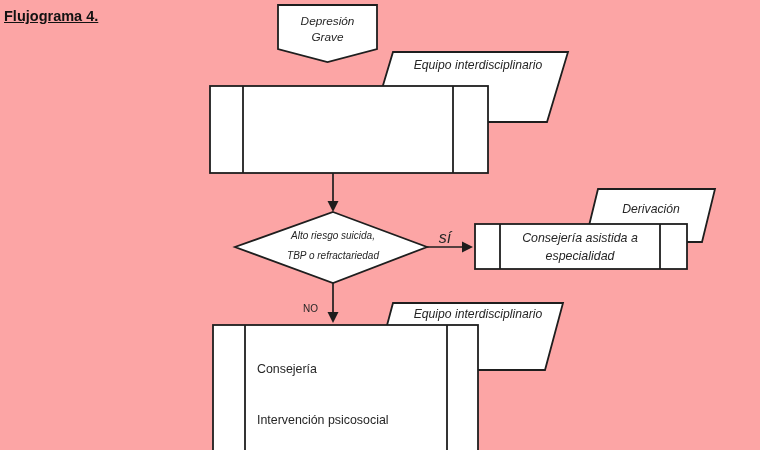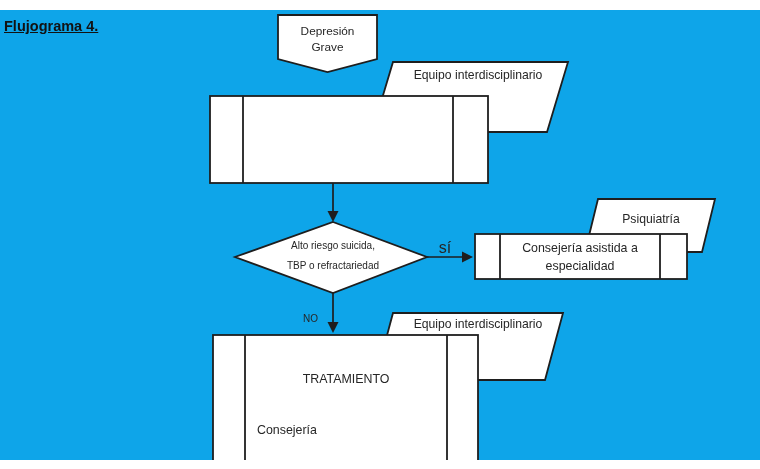--- a/index.html
+++ b/index.html
@@ -1,20 +1,20 @@
 <!DOCTYPE html>
 <html><head>
 <meta charset="utf-8">
 <style>
   html,body{margin:0;padding:0;background:#ffffff;}
-  .page{position:relative;width:760px;height:450px;background:#0ea5e9;overflow:hidden;
-        font-family:"Liberation Sans",sans-serif;color:#262626;margin-top:10px;}
+  .page{position:relative;width:760px;height:450px;background:#fca5a5;overflow:hidden;
+        font-family:"Liberation Sans",sans-serif;color:#262626;}
   .page svg{position:absolute;left:0;top:0;}
   .t{position:absolute;font-size:12px;line-height:16px;color:#262626;white-space:pre;}
-  .center{text-align:center;}
+  .center{text-align:center;font-style:italic;}
   .doc-title{left:4px;top:8px;font-size:14.5px;font-weight:700;color:#121212;
              text-decoration:underline;}
   .start-label{left:278px;top:13px;width:99px;font-size:11.8px;}
   .ann1-label{left:398px;top:57px;width:160px;font-size:12.2px;}
   .box1-label{left:233px;top:90px;width:230px;font-size:12.4px;line-height:21px;}
   .diamond-label{left:233px;top:226px;width:200px;font-size:10px;line-height:20px;}
   .yes-label{left:434px;top:230px;width:22px;font-size:16px;}
   .no-label{left:303px;top:301px;font-size:10px;font-weight:400;}
   .box2-label{left:500px;top:229px;width:160px;font-size:12.4px;line-height:18px;}
   .ann-psy-label{left:601px;top:201px;width:100px;font-size:12.2px;}
@@ -74,26 +74,25 @@
   <div class="t diamond-label center">Alto riesgo suicida,
 TBP o refractariedad</div>
 
   <div class="t yes-label center">sí</div>
 
   <div class="t no-label">NO</div>
 
   <div class="t box2-label center">Consejería asistida a
 especialidad</div>
 
-  <div class="t ann-psy-label center">Psiquiatría</div>
+  <div class="t ann-psy-label center">Derivación</div>
 
   <div class="t ann2-label center">Equipo interdisciplinario</div>
 
   <div class="t box3-block">
-    <div class="center">TRATAMIENTO</div>
     <div class="item">Consejería</div>
     <div class="item">Intervención psicosocial</div>
     
     
     
     
     
   </div>
 
 </div>

